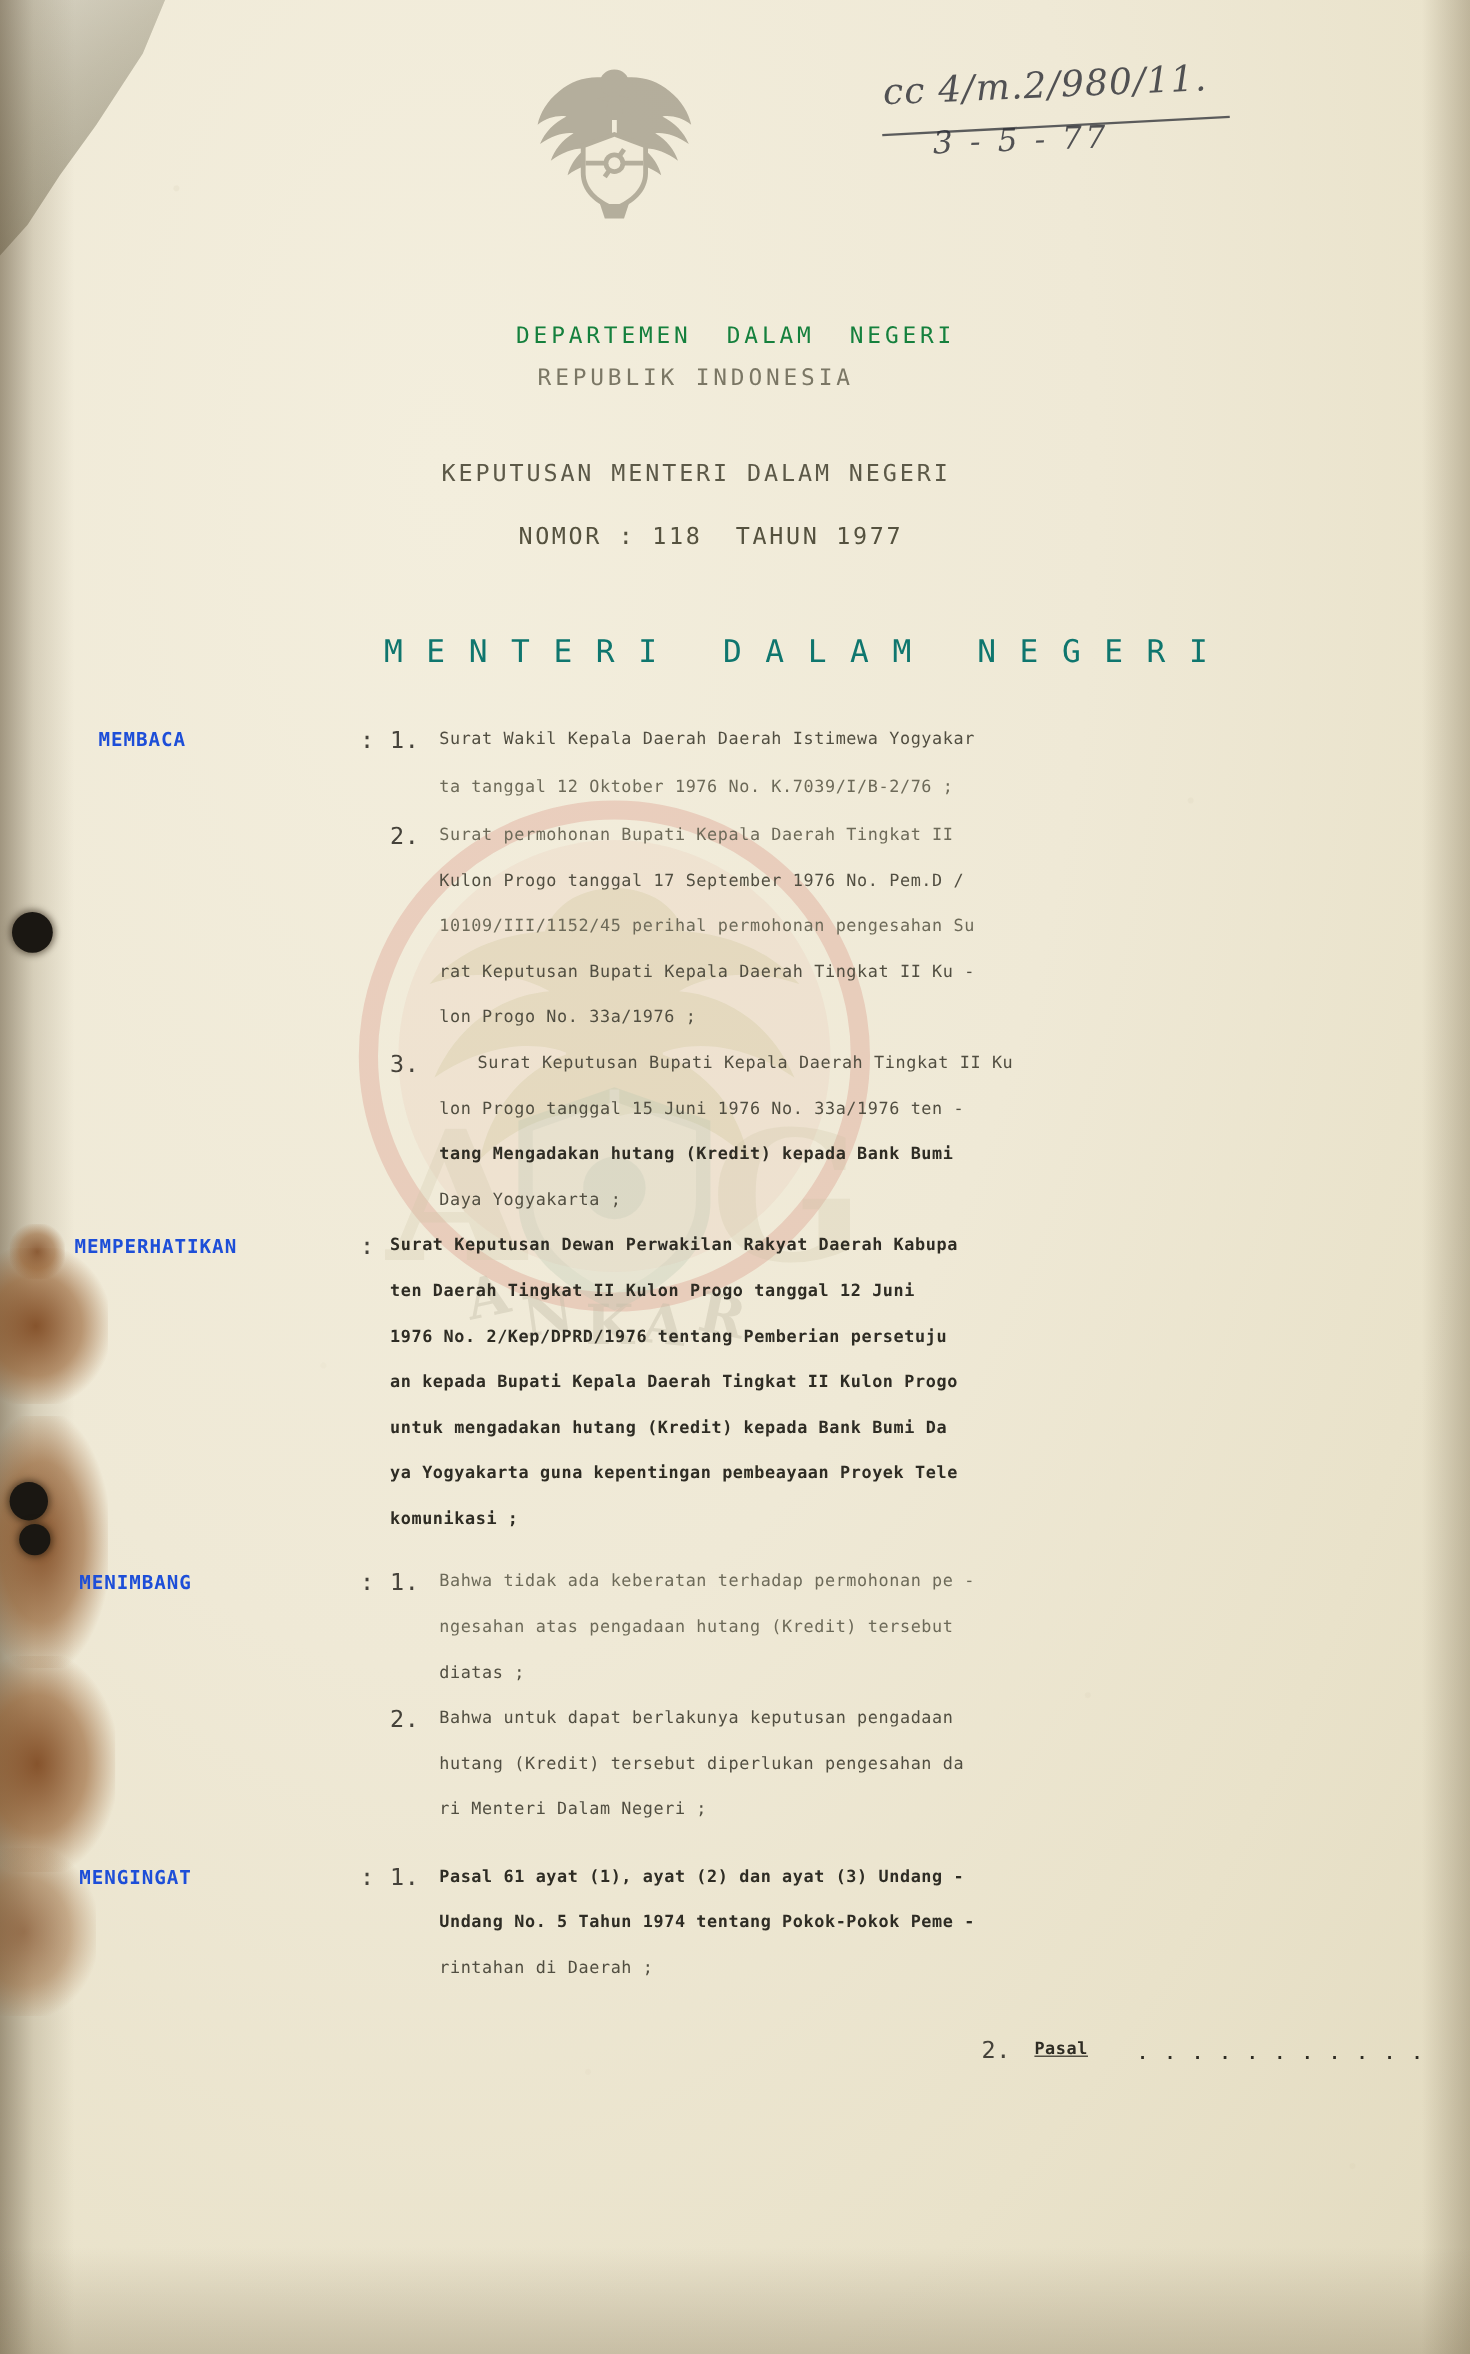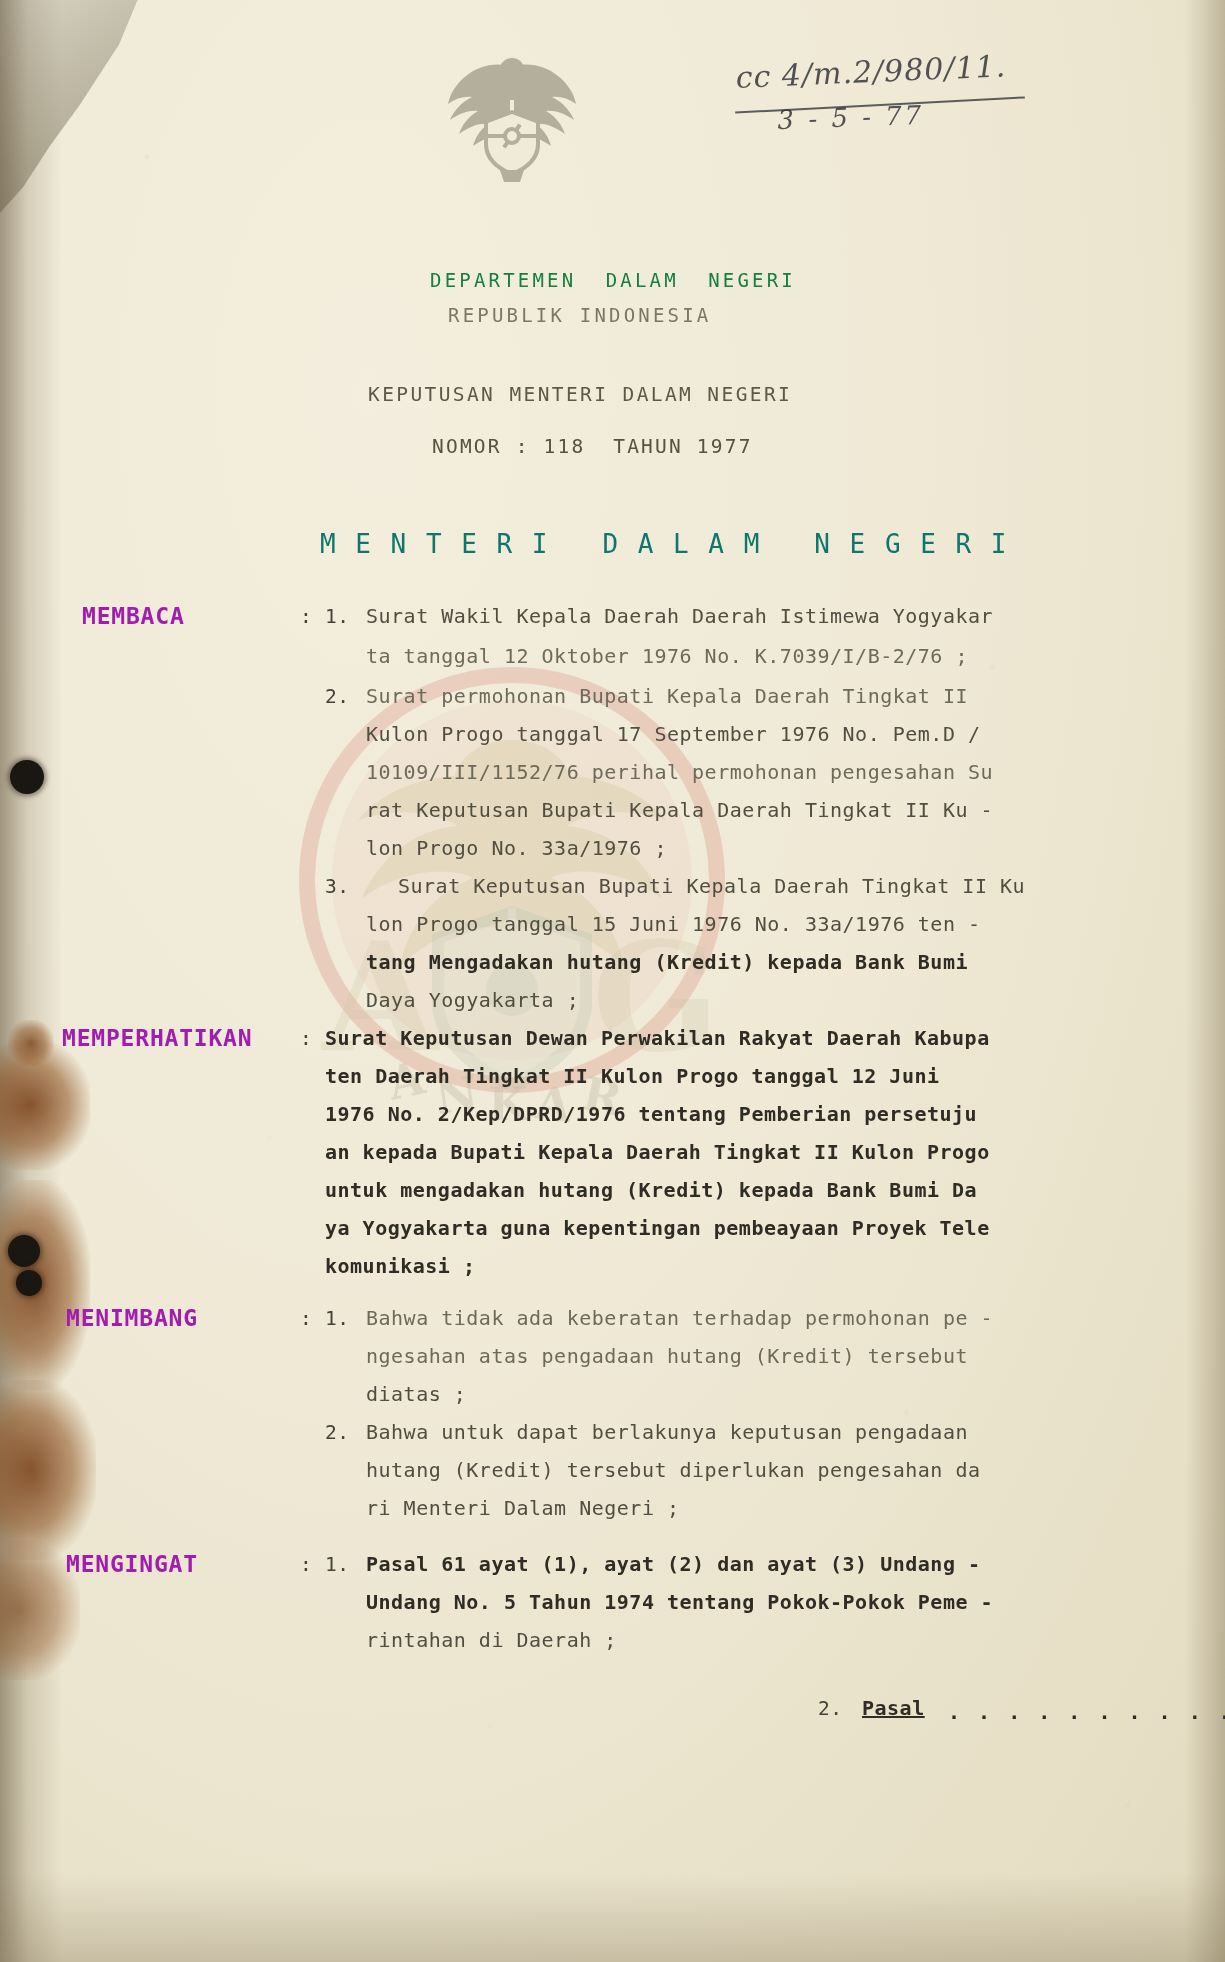--- a/index.html
+++ b/index.html
@@ -200,41 +200,41 @@
     left: 320px;
     top: 532px;
     letter-spacing: 2px;
     color: #0f766e;
     font-size: 26px;
     white-space: pre;
   }
 
   .label {
     position: absolute;
-    font-size: 23px;
+    font-size: 16px;
     letter-spacing: .8px;
-    color: #a21caf;
+    color: #1d4ed8;
     font-weight: bold;
     white-space: pre;
   }
   .colon {
     position: absolute;
     font-size: 19.5px;
     color: #45423a;
   }
   .num {
     position: absolute;
     font-size: 19.5px;
     color: #45423a;
     white-space: pre;
   }
   .body-line {
     position: absolute;
     left: 366px;
-    font-size: 20px;
+    font-size: 14px;
     white-space: pre;
   }
   .dotline {
     letter-spacing: 3px;
   }
 </style>
 </head>
 <body>
 
 <div class="page">
@@ -329,21 +329,21 @@
 
     <div class="label" style="left:82px; top:604px;">MEMBACA</div>
     <div class="colon" style="left:300px; top:604px;">:</div>
     <div class="num" style="left:325px; top:604px;">1.</div>
     <div class="body-line mid" style="top:604px;">Surat Wakil Kepala Daerah Daerah Istimewa Yogyakar</div>
     <div class="body-line faded" style="top:644px;">ta tanggal 12 Oktober 1976 No. K.7039/I/B-2/76 ;</div>
 
     <div class="num" style="left:325px; top:684px;">2.</div>
     <div class="body-line faded" style="top:684px;">Surat permohonan Bupati Kepala Daerah Tingkat II</div>
     <div class="body-line mid" style="top:722px;">Kulon Progo tanggal 17 September 1976 No. Pem.D /</div>
-    <div class="body-line faded" style="top:760px;">10109/III/1152/76 perihal permohonan pengesahan Su</div>
+    <div class="body-line faded" style="top:760px;">10109/III/1152/45 perihal permohonan pengesahan Su</div>
     <div class="body-line mid" style="top:798px;">rat Keputusan Bupati Kepala Daerah Tingkat II Ku -</div>
     <div class="body-line mid" style="top:836px;">lon Progo No. 33a/1976 ;</div>
 
     <div class="num" style="left:325px; top:874px;">3.</div>
     <div class="body-line mid" style="top:874px;margin-left:32px;">Surat Keputusan Bupati Kepala Daerah Tingkat II Ku</div>
     <div class="body-line mid" style="top:912px;">lon Progo tanggal 15 Juni 1976 No. 33a/1976 ten -</div>
     <div class="body-line dark" style="top:950px;">tang Mengadakan hutang (Kredit) kepada Bank Bumi</div>
     <div class="body-line mid" style="top:988px;">Daya Yogyakarta ;</div>
 
     <div class="label" style="left:62px; top:1026px;">MEMPERHATIKAN</div>

